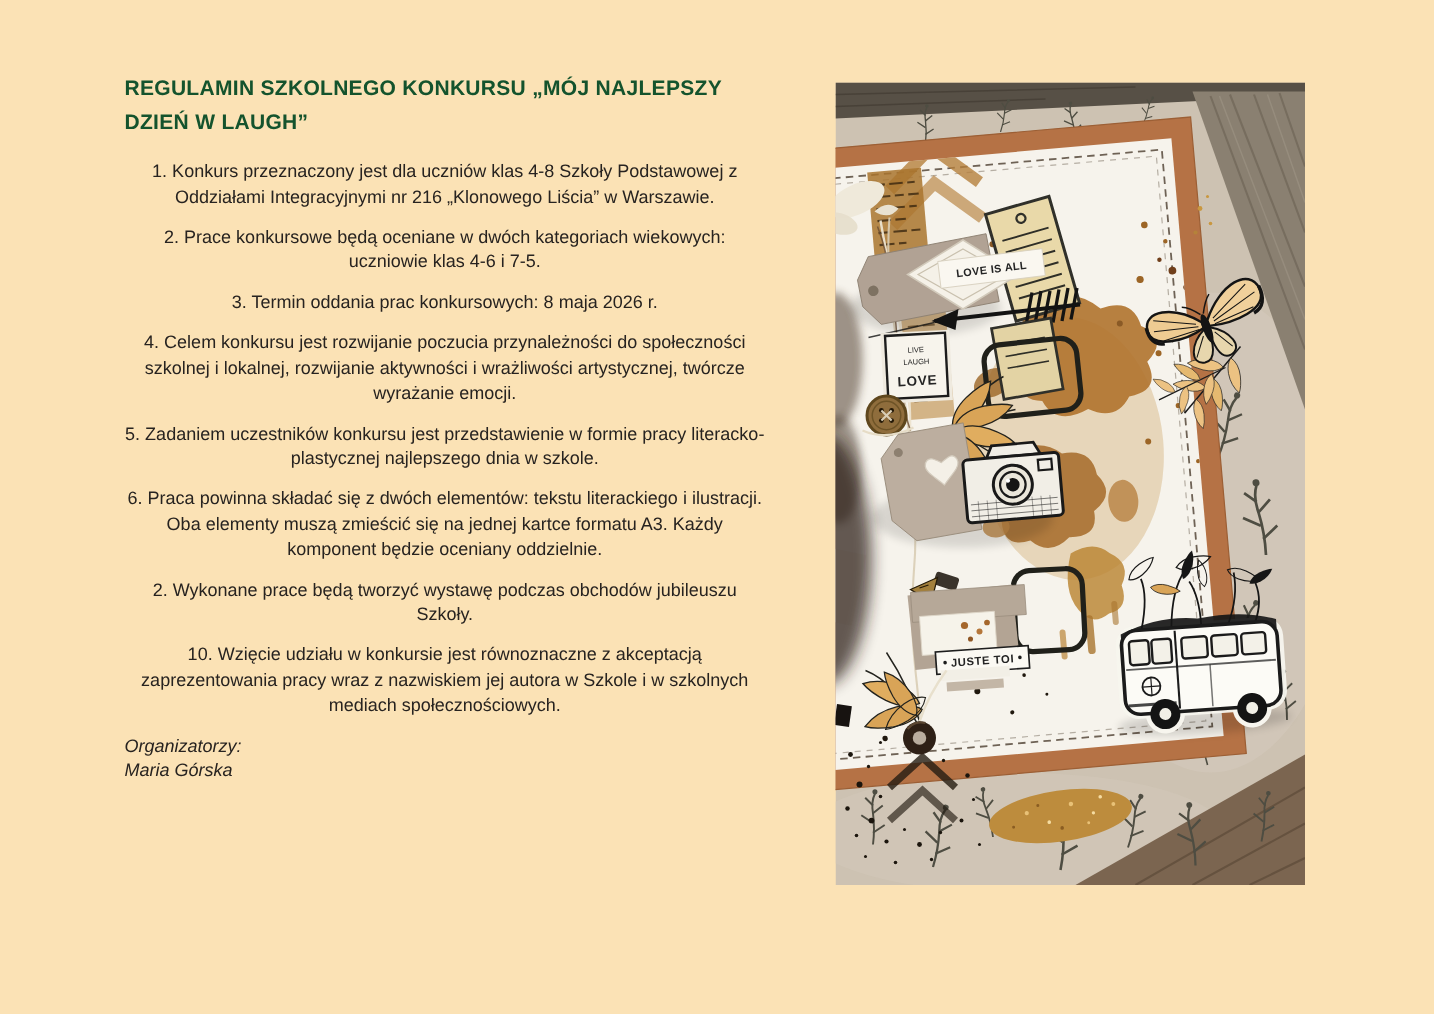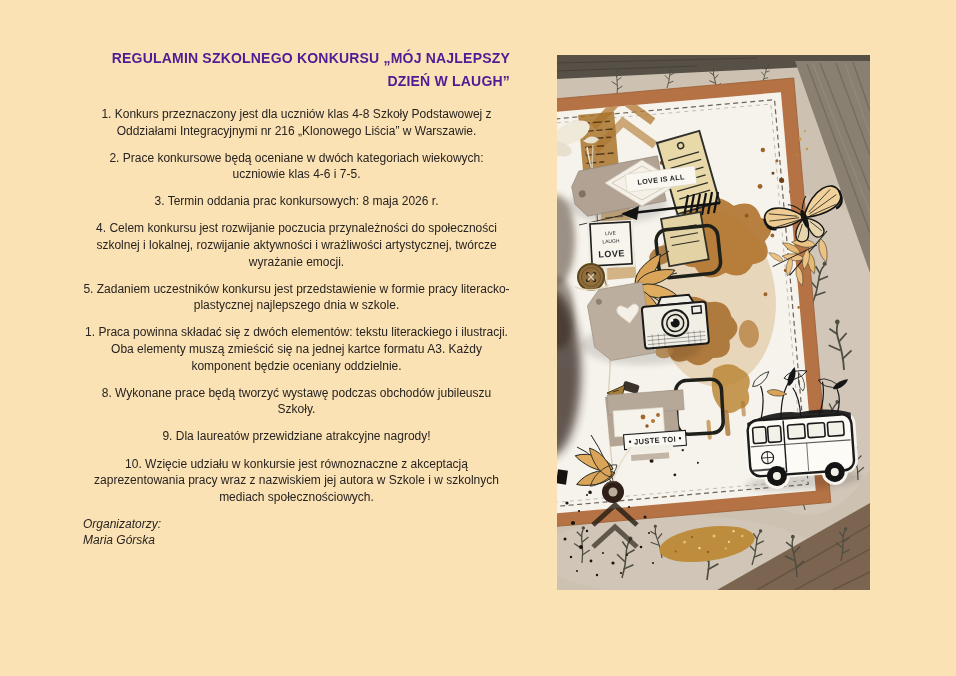--- a/index.html
+++ b/index.html
@@ -3,45 +3,44 @@
 <meta charset="utf-8">
 <style>
   html,body{margin:0;padding:0;}
   body{
     width:956px;height:676px;position:relative;overflow:hidden;
     background:#fbe2b5;
     font-family:"Liberation Sans",sans-serif;
     color:#272320;
   }
   .doc{position:absolute;left:83px;top:47px;width:427px;}
-  .title{font-weight:700;font-size:14px;line-height:23px;text-align:right;
-         color:#4c1d95;letter-spacing:.2px;margin:0 0 13px 0;}
+  .title{font-weight:700;font-size:14px;line-height:23px;text-align:left;
+         color:#14532d;letter-spacing:.2px;margin:0 0 13px 0;}
   p.rule{font-size:12px;line-height:16.6px;margin:0 0 10.5px 0;text-align:center;}
   .org{margin-top:2px;font-style:italic;}
   .org div{font-size:12px;line-height:16.6px;}
   .photo{position:absolute;left:557px;top:55px;width:313px;height:535px;}
   .photo svg{display:block;width:313px;height:535px;}
   .svgtxt{font-family:"Liberation Sans",sans-serif;fill:#242424;}
 </style>
 </head>
 <body>
 
 <div class="doc">
   <h1 class="title">
     <div>REGULAMIN SZKOLNEGO KONKURSU „MÓJ NAJLEPSZY</div>
     <div>DZIEŃ W LAUGH”</div>
   </h1>
   <p class="rule">1. Konkurs przeznaczony jest dla uczniów klas 4-8 Szkoły Podstawowej z Oddziałami Integracyjnymi nr 216 „Klonowego Liścia” w Warszawie.</p>
   <p class="rule">2. Prace konkursowe będą oceniane w dwóch kategoriach wiekowych: uczniowie klas 4-6 i 7-5.</p>
   <p class="rule">3. Termin oddania prac konkursowych: 8 maja 2026 r.</p>
   <p class="rule">4. Celem konkursu jest rozwijanie poczucia przynależności do społeczności szkolnej i lokalnej, rozwijanie aktywności i wrażliwości artystycznej, twórcze wyrażanie emocji.</p>
   <p class="rule">5. Zadaniem uczestników konkursu jest przedstawienie w formie pracy literacko-plastycznej najlepszego dnia w szkole.</p>
-  <p class="rule">1. Praca powinna składać się z dwóch elementów: tekstu literackiego i ilustracji. Oba elementy muszą zmieścić się na jednej kartce formatu A3. Każdy komponent będzie oceniany oddzielnie.</p>
-  <p class="rule">8. Wykonane prace będą tworzyć wystawę podczas obchodów jubileuszu Szkoły.</p>
-  <p class="rule">9. Dla laureatów przewidziane atrakcyjne nagrody!</p>
+  <p class="rule">6. Praca powinna składać się z dwóch elementów: tekstu literackiego i ilustracji. Oba elementy muszą zmieścić się na jednej kartce formatu A3. Każdy komponent będzie oceniany oddzielnie.</p>
+  <p class="rule">2. Wykonane prace będą tworzyć wystawę podczas obchodów jubileuszu Szkoły.</p>
   <p class="rule">10. Wzięcie udziału w konkursie jest równoznaczne z akceptacją zaprezentowania pracy wraz z nazwiskiem jej autora w Szkole i w szkolnych mediach społecznościowych.</p>
   <div class="org">
     <div>Organizatorzy:</div>
     <div>Maria Górska</div>
   </div>
 </div>
 
 <div class="photo">
 <svg viewBox="0 0 313 535" xmlns="http://www.w3.org/2000/svg">
   <defs>

